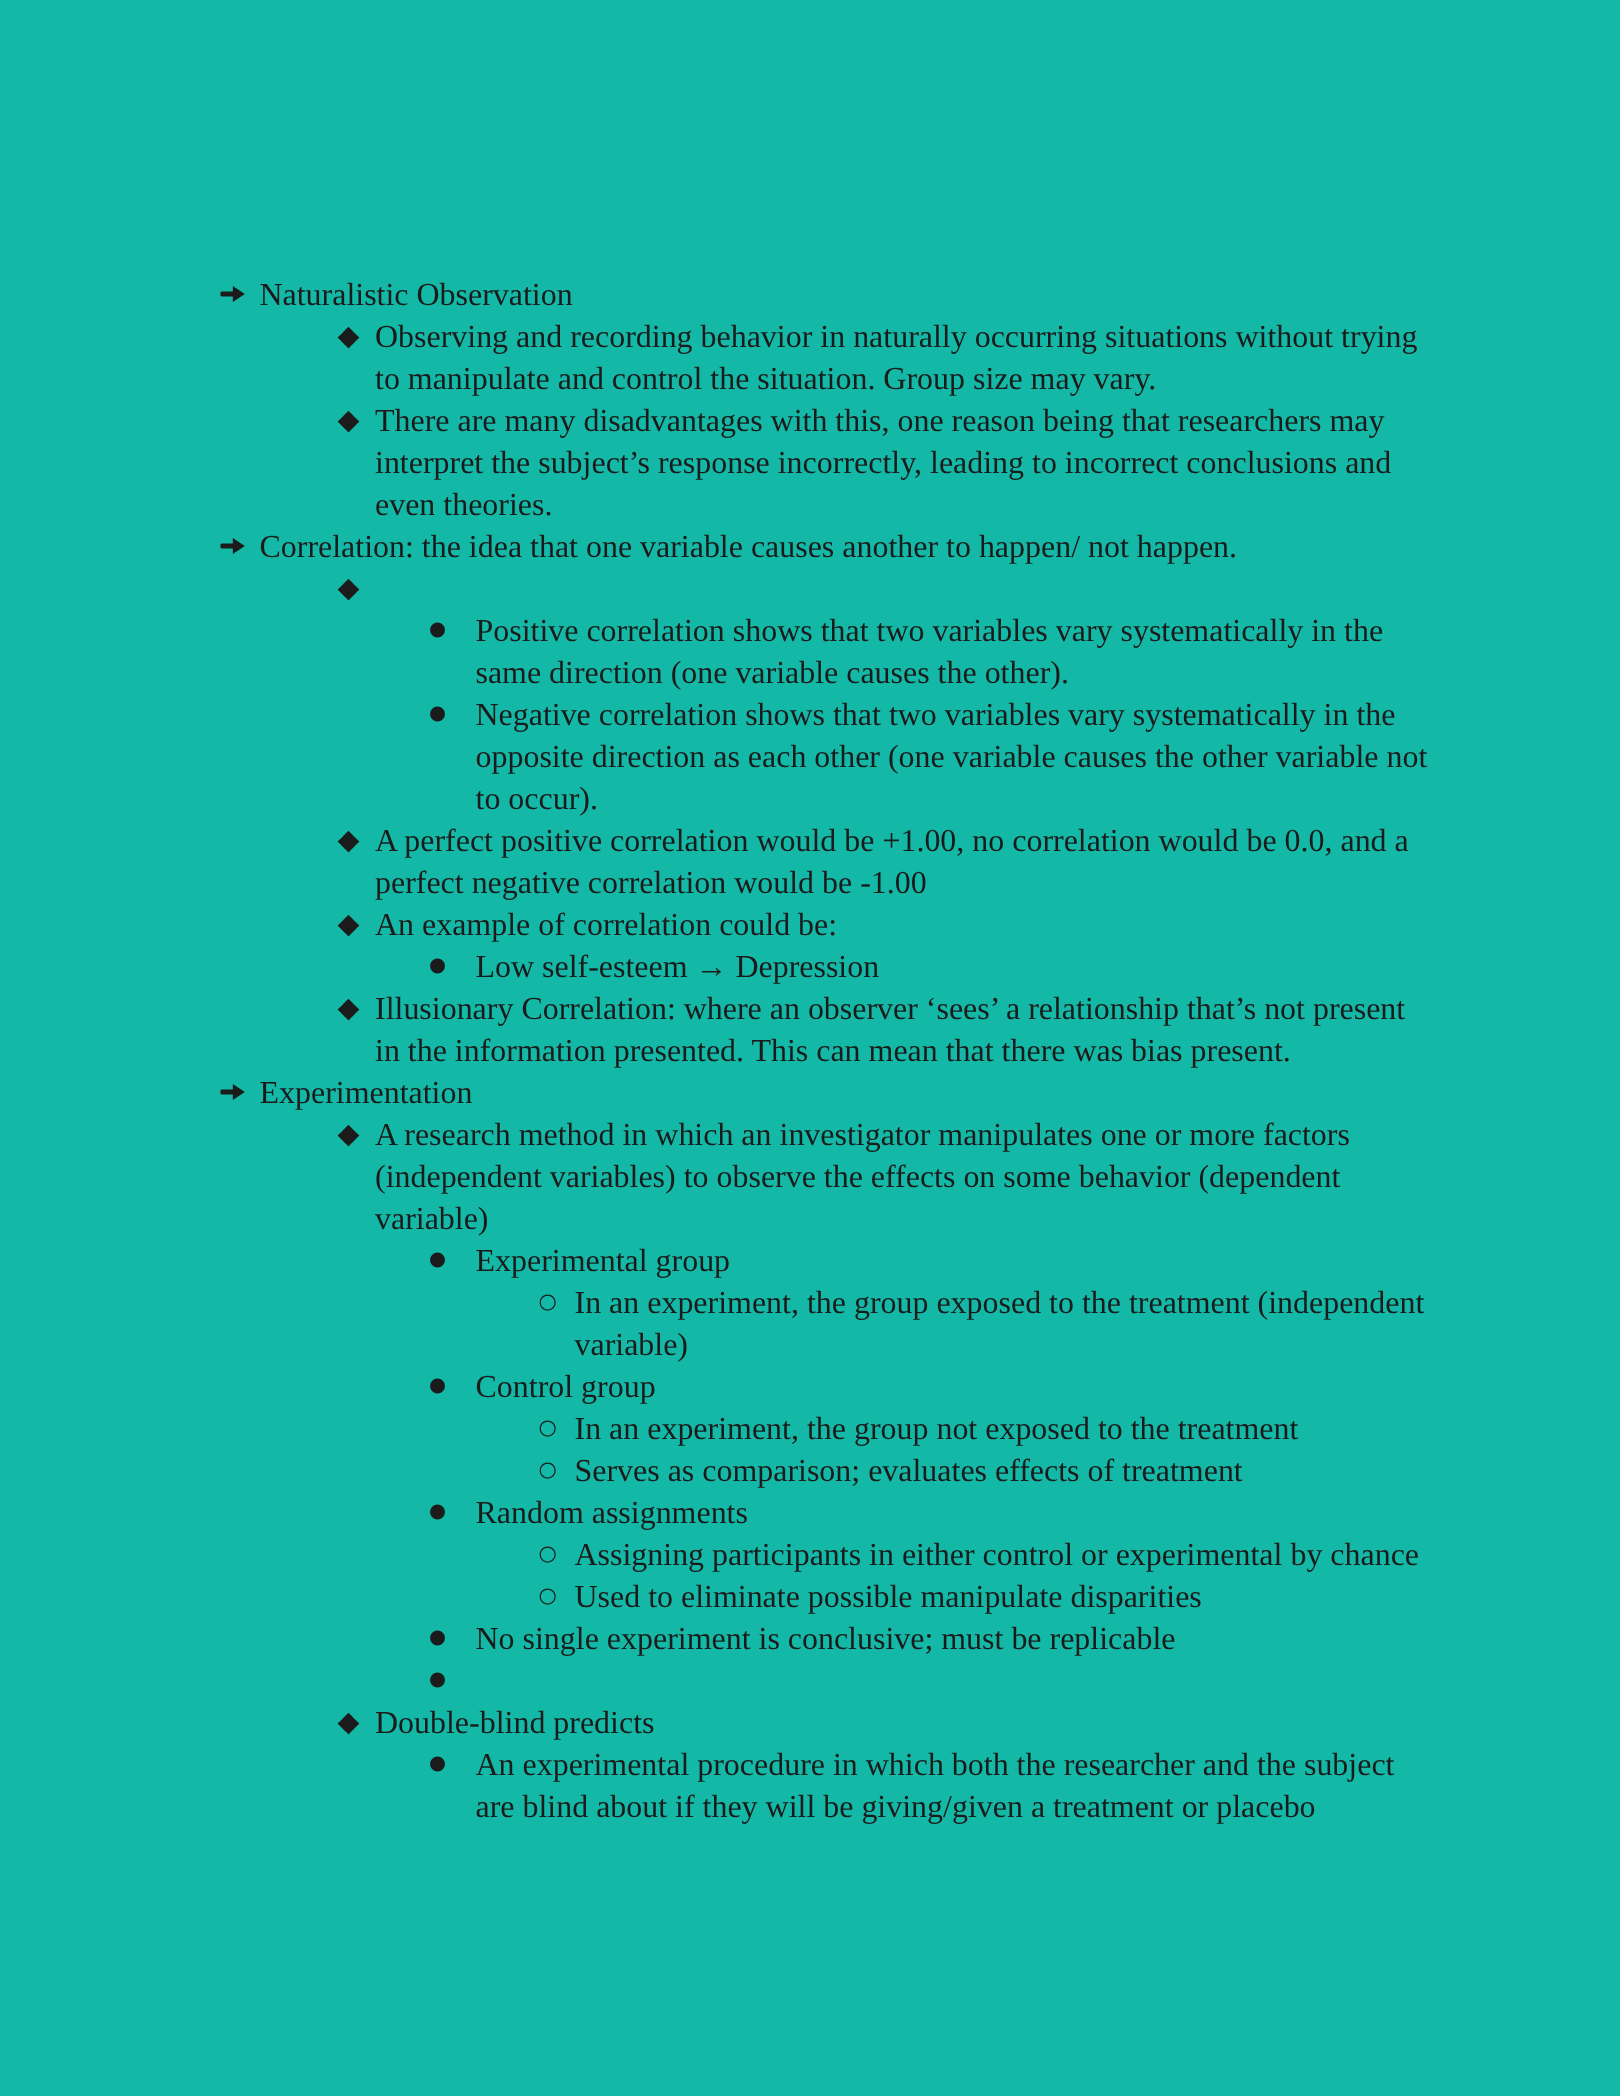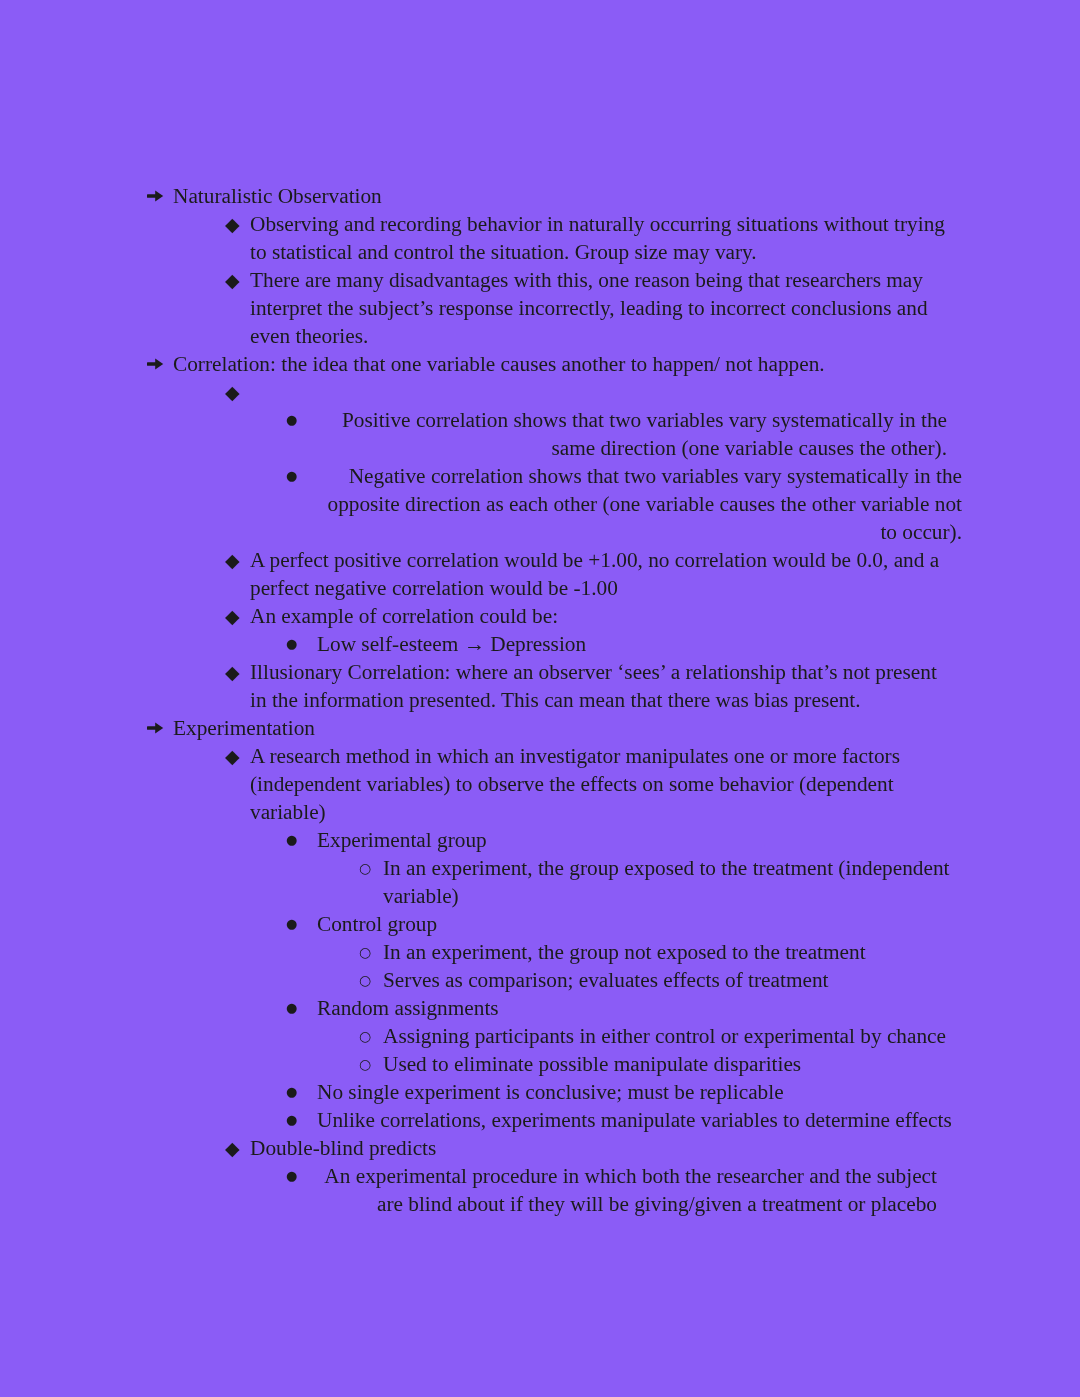--- a/index.html
+++ b/index.html
@@ -9,21 +9,21 @@
   body {
     width: 1080px;
     height: 1397px;
     background: #ffffff;
     overflow: hidden;
   }
   .page {
     position: relative;
     width: 1080px;
     height: 1397px;
-    background: #8b5cf6;
+    background: #14b8a6;
     font-family: "Liberation Serif", "DejaVu Serif", serif;
     font-size: 21.3px;
     line-height: 28px;
     color: #1b1b1b;
     -webkit-font-smoothing: antialiased;
   }
   .doc {
     position: absolute;
     top: 182px;
     left: 0;
@@ -48,21 +48,21 @@
   .lv1 { padding-left: 147px; }
   .lv1 .marker { width: 26px; }
   .lv1 .text { max-width: 780px; }
 
   .lv2 { padding-left: 225px; }
   .lv2 .marker { width: 25px; font-size: 19px; }
   .lv2 .text { max-width: 703px; }
 
   .lv3 { padding-left: 286px; }
   .lv3 .marker { width: 31px; font-size: 13px; }
-  .lv3 .text { max-width: 668px; text-align: right; }
+  .lv3 .text { max-width: 668px; }
 
   .lv4 { padding-left: 359px; }
   .lv4 .marker { width: 24px; font-size: 14px; }
   .lv4 .text { max-width: 585px; }
 
   
   .doc .item:nth-child(6)  .text { max-width: 630px; }
   .doc .item:nth-child(7)  .text { max-width: 645px; }
   .doc .item:nth-child(25) .text { max-width: 620px; }
 
@@ -80,21 +80,21 @@
         <span class="marker">
           <svg class="arrow-svg" width="17" height="12" viewBox="0 0 17 12">
             <path d="M1 6 H10" stroke="currentColor" stroke-width="3.4" stroke-linecap="round" fill="none"></path>
             <path d="M8.2 0.6 L16.2 6 L8.2 11.4 Z" fill="currentColor"></path>
           </svg>
         </span>
         <span class="text">Naturalistic Observation</span>
       </div>
       <div class="item lv2">
         <span class="marker">◆</span>
-        <span class="text">Observing and recording behavior in naturally occurring situations without trying to statistical and control the situation. Group size may vary.</span>
+        <span class="text">Observing and recording behavior in naturally occurring situations without trying to manipulate and control the situation. Group size may vary.</span>
       </div>
       <div class="item lv2">
         <span class="marker">◆</span>
         <span class="text">There are many disadvantages with this, one reason being that researchers may interpret the subject’s response incorrectly, leading to incorrect conclusions and even theories.</span>
       </div>
       <div class="item lv1">
         <span class="marker">
           <svg class="arrow-svg" width="17" height="12" viewBox="0 0 17 12">
             <path d="M1 6 H10" stroke="currentColor" stroke-width="3.4" stroke-linecap="round" fill="none"></path>
             <path d="M8.2 0.6 L16.2 6 L8.2 11.4 Z" fill="currentColor"></path>
@@ -173,21 +173,20 @@
       <div class="item lv4">
         <span class="marker">○</span>
         <span class="text">Used to eliminate possible manipulate disparities</span>
       </div>
       <div class="item lv3">
         <span class="marker">●</span>
         <span class="text">No single experiment is conclusive; must be replicable</span>
       </div>
       <div class="item lv3">
         <span class="marker">●</span>
-        <span class="text">Unlike correlations, experiments manipulate variables to determine effects</span>
       </div>
       <div class="item lv2">
         <span class="marker">◆</span>
         <span class="text">Double-blind predicts</span>
       </div>
       <div class="item lv3">
         <span class="marker">●</span>
         <span class="text">An experimental procedure in which both the researcher and the subject are blind about if they will be giving/given a treatment or placebo</span>
       </div>
     </div>

